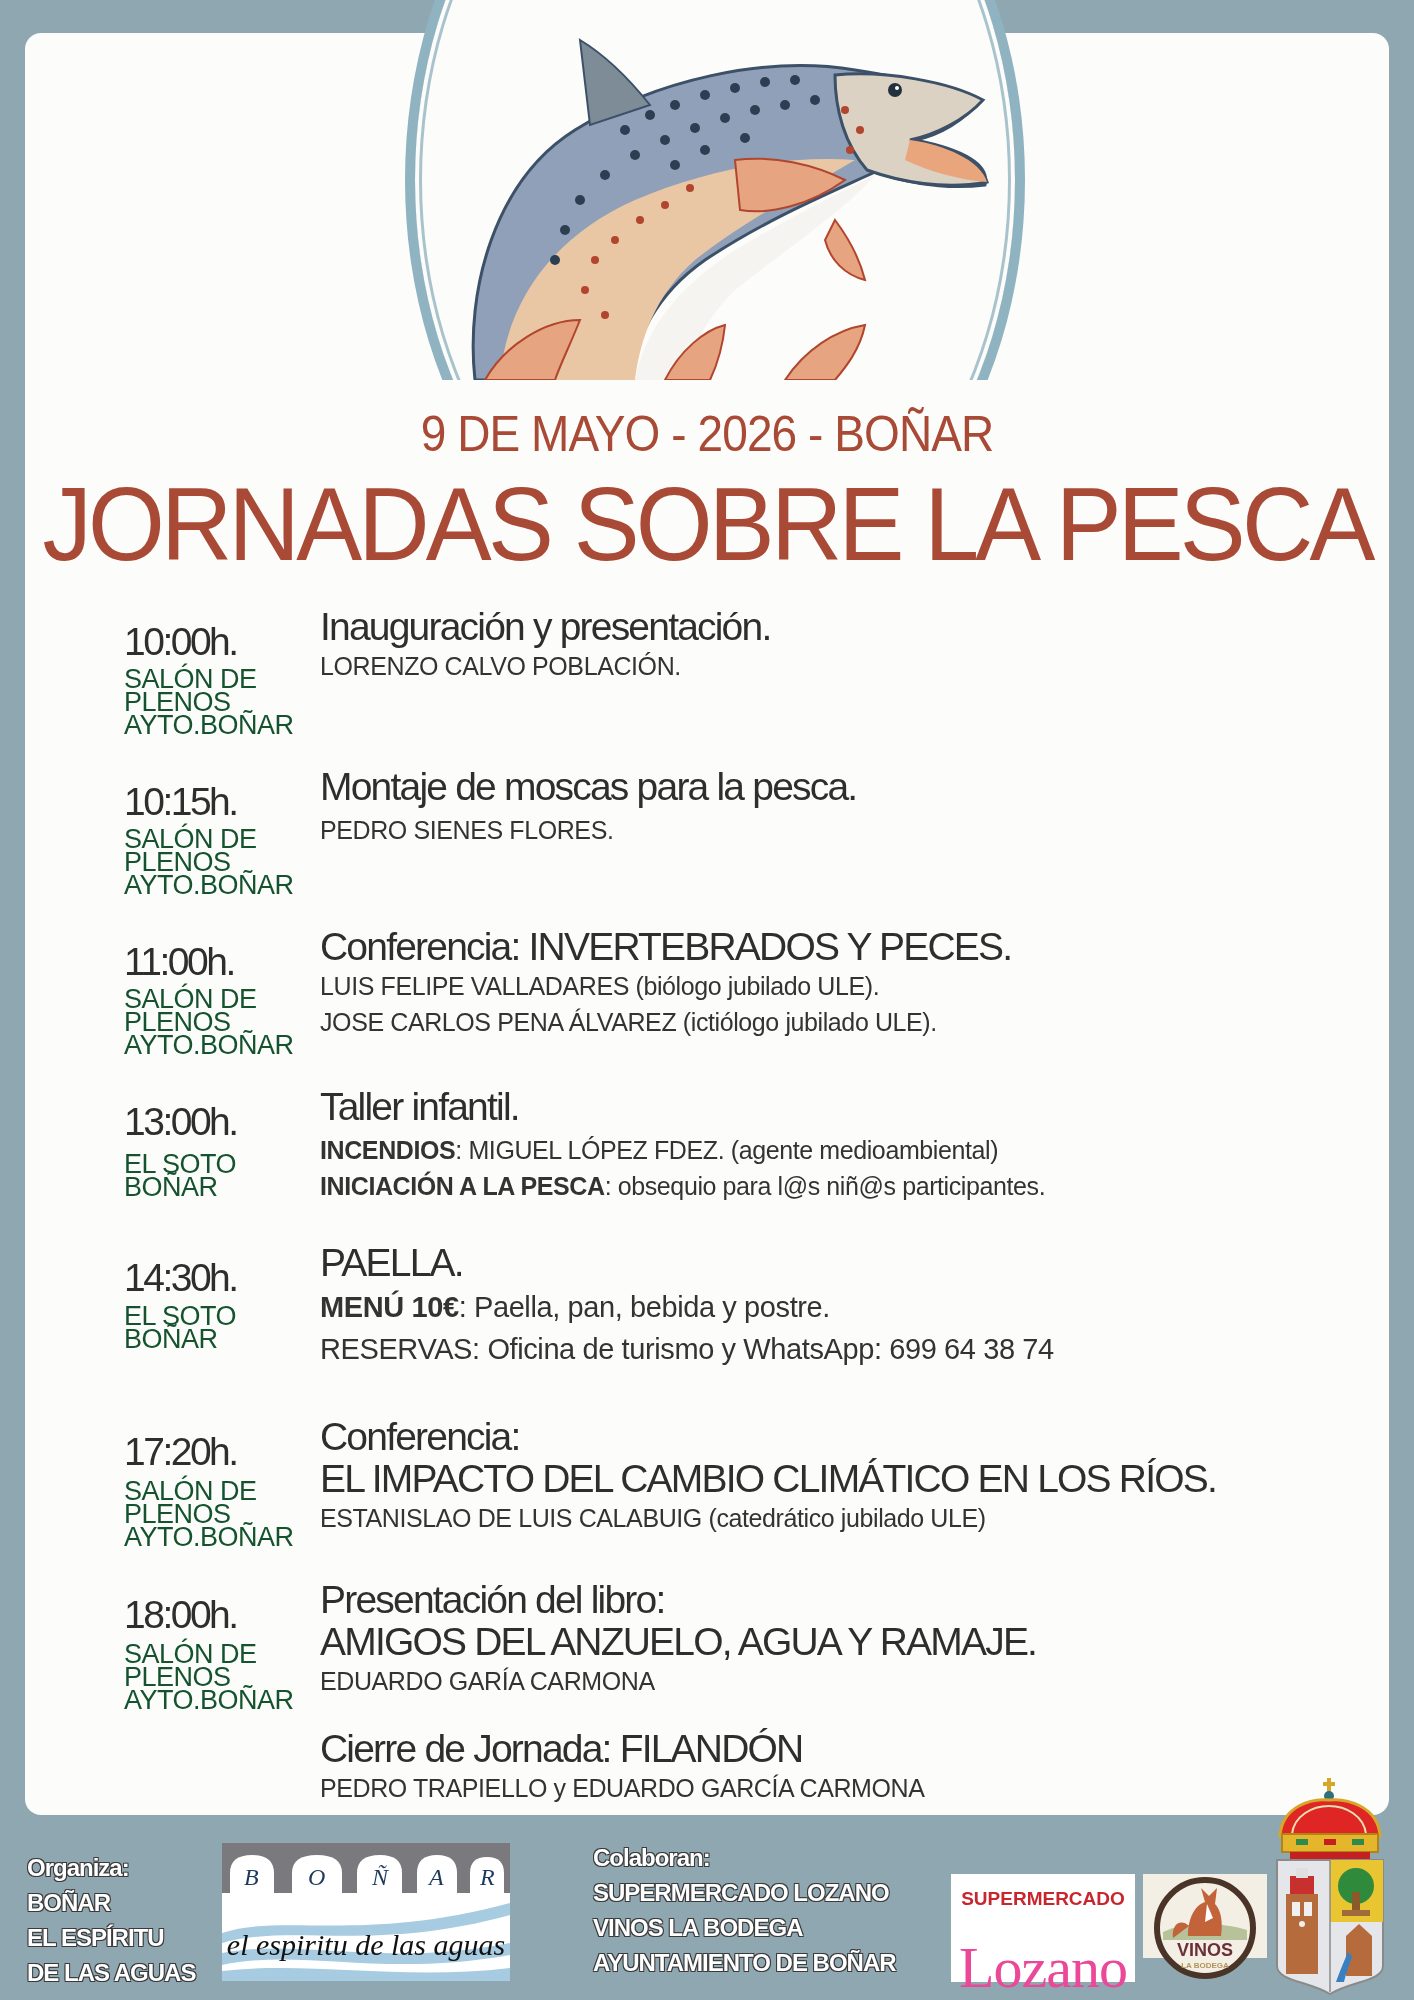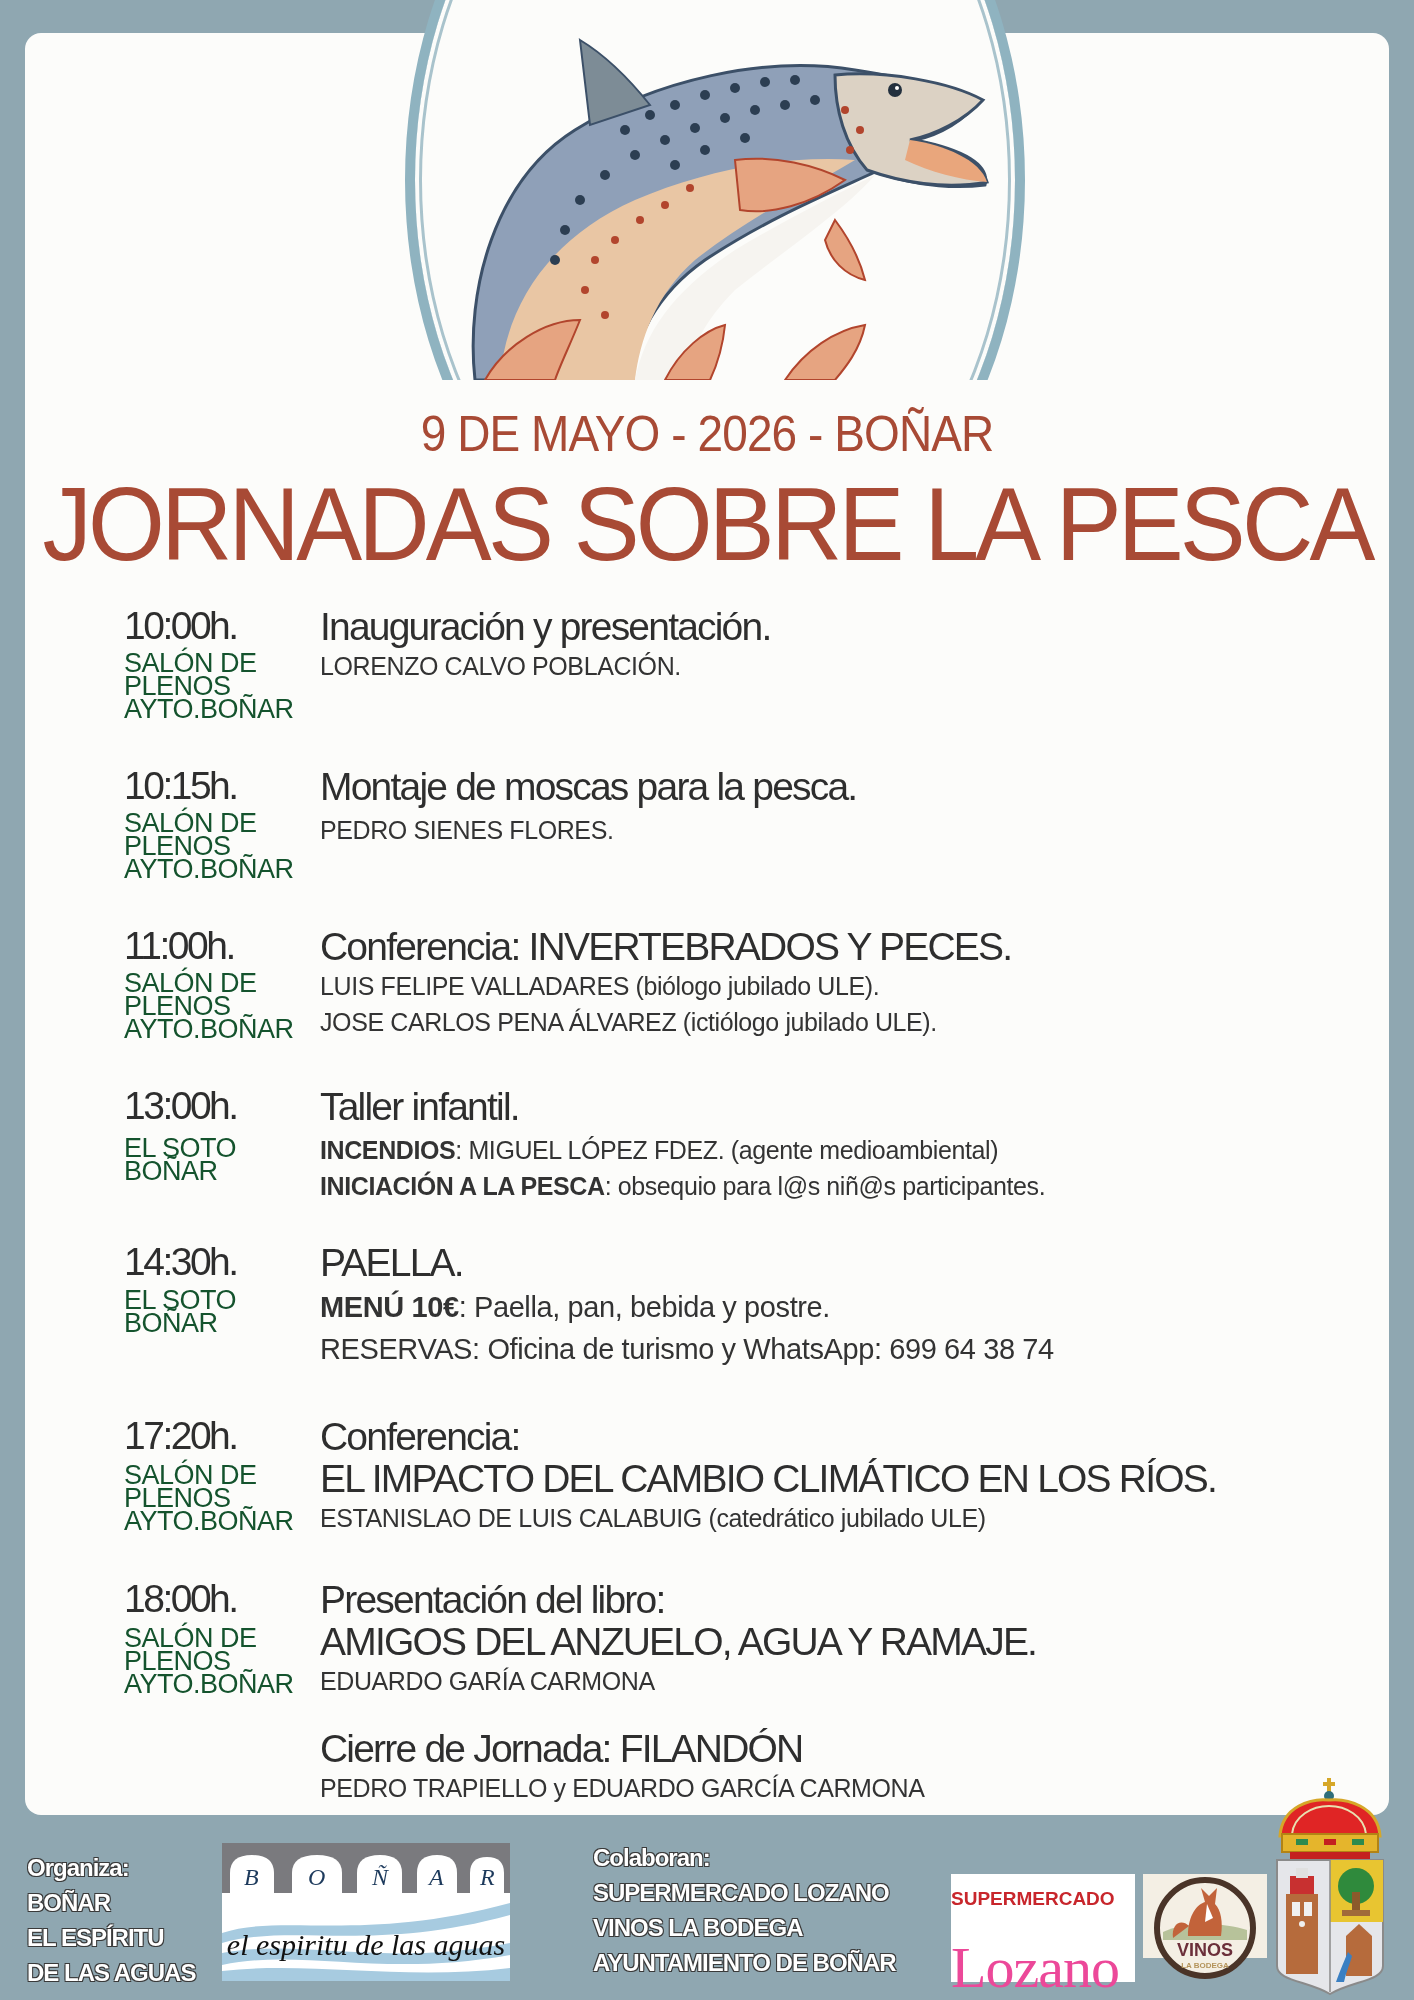--- a/index.html
+++ b/index.html
@@ -50,21 +50,21 @@
       text-align: center;
       font-size: 104px;
       color: #a84a35;
       letter-spacing: -4px;
       line-height: 1.05;
       transform: scaleX(0.95);
     }
 
     .schedule { position: absolute; left: 124px; top: 606px; width: 1200px; }
     .event { position: absolute; left: 0; width: 1200px; }
-    .time-col { position: absolute; left: 0; top: 0; width: 185px; }
+    .time-col { position: absolute; left: 0; top: 16px; width: 185px; }
     .time {
       font-size: 39px;
       letter-spacing: -2.5px;
       color: #2e2e2e;
       line-height: 1;
     }
     .place {
       margin-top: 7px;
       font-size: 27px;
       line-height: 23px;
@@ -109,20 +109,21 @@
       left: 222px; top: 1843px;
       width: 288px; height: 138px;
       background: #ffffff;
       overflow: hidden;
     }
     .lozano-logo {
       position: absolute;
       left: 951px; top: 1874px;
       width: 184px; height: 108px;
       background: #ffffff;
+      text-align: center;
     }
     .lozano-top {
       font-family: "Liberation Sans", sans-serif;
       font-weight: bold;
       color: #c8262c;
       font-size: 19px;
       margin-top: 14px;
       letter-spacing: 0px;
     }
     .lozano-script {

